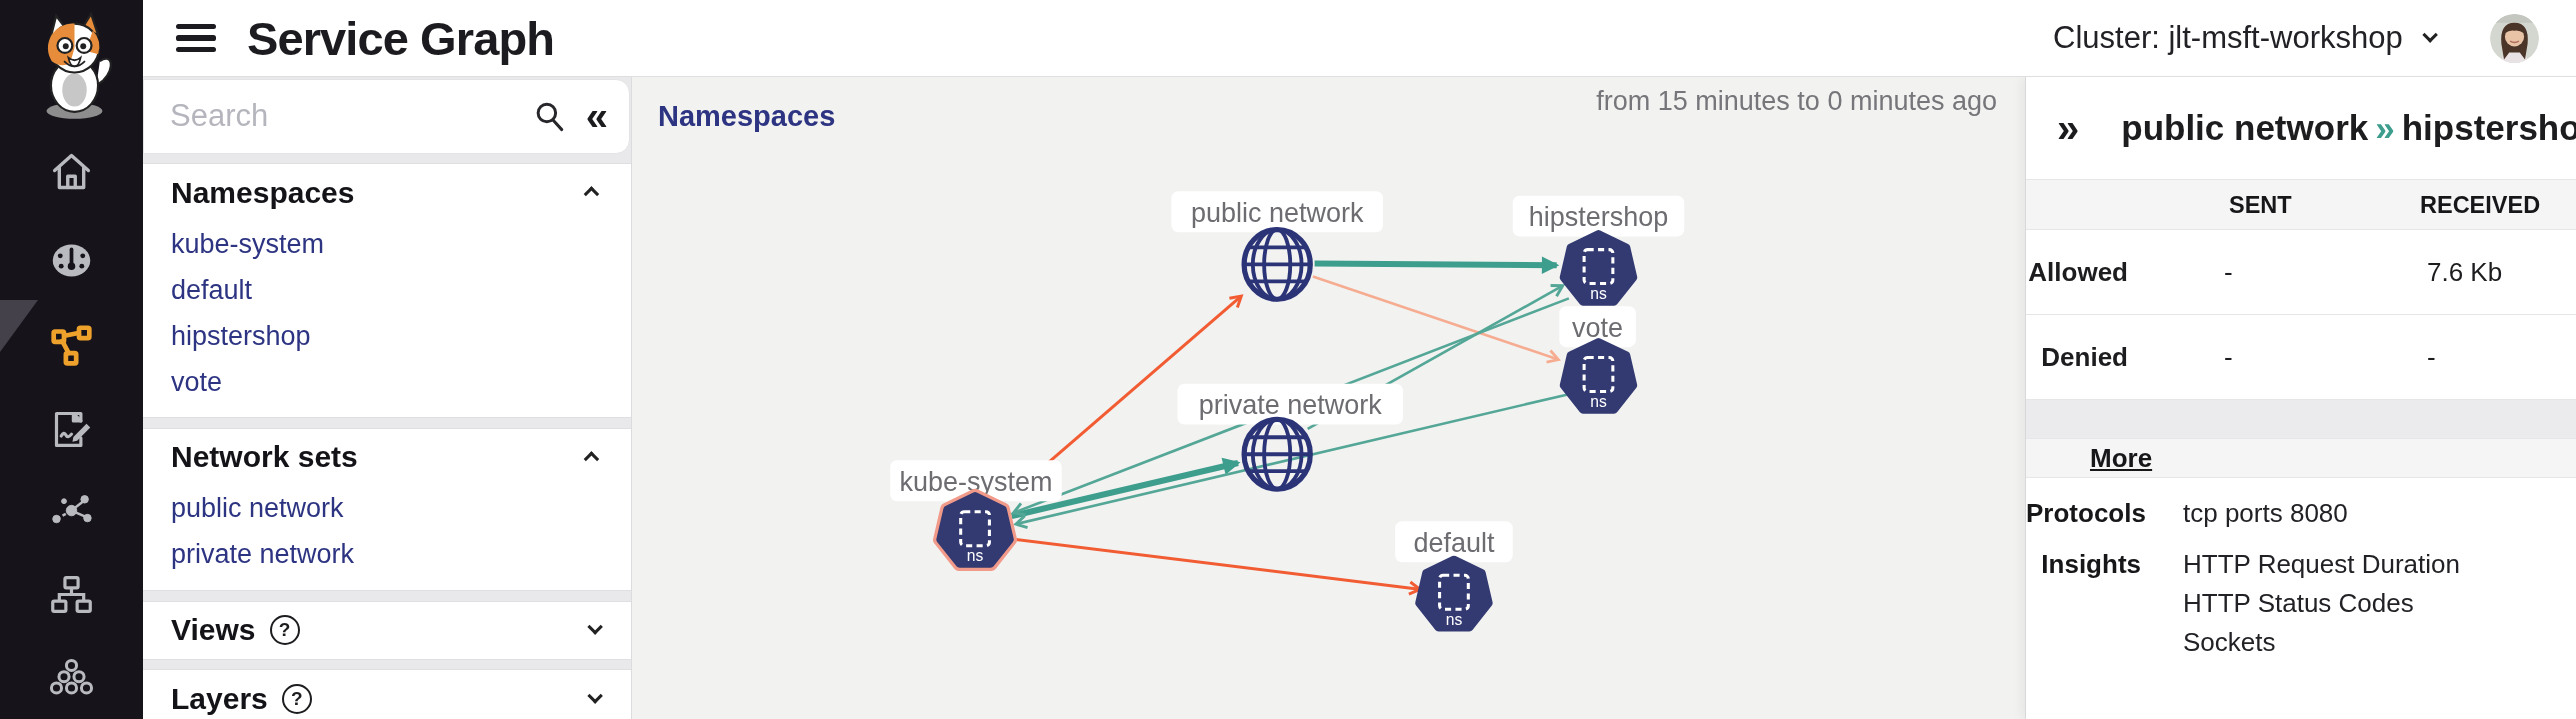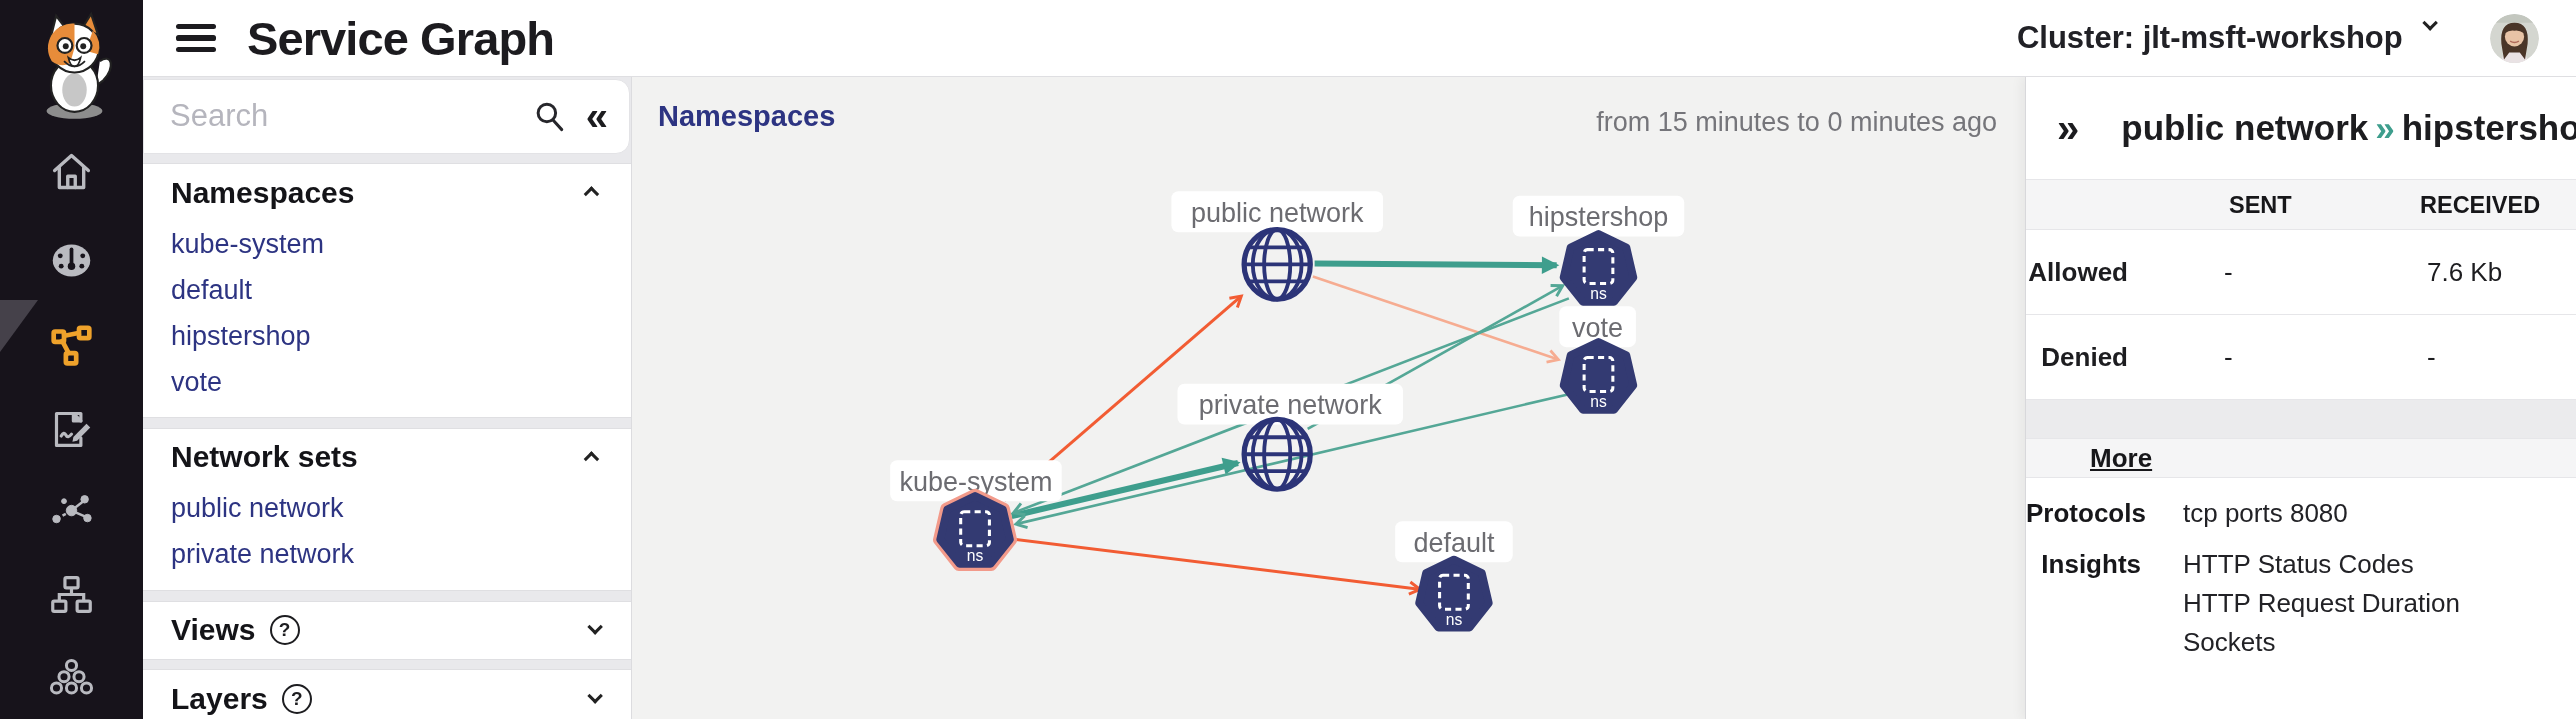--- a/index.html
+++ b/index.html
@@ -15,21 +15,21 @@
   .nav-ico svg { width:45px; height:45px; }
   .wedge { position:absolute; left:0; top:300px; width:0; height:0;
     border-left:38px solid #45414a; border-bottom:52px solid transparent; }
   
   .topbar { position:absolute; left:143px; top:0; width:2433px; height:77px; background:#ffffff;
     border-bottom:0.9px solid #dfdfe2; display:flex; align-items:center; z-index:20; }
   .burger { margin-left:33px; width:40px; cursor:pointer; }
   .burger div { height:5.2px; background:#1c1b1f; border-radius:2.6px; margin:6.1px 0; }
   .app-title { margin-left:31px; font-size:47px; font-weight:bold; letter-spacing:-0.9px; color:#1c1b1f; }
   .top-spacer { flex:1; }
-  .cluster { display:flex; align-items:flex-start; font-size:31px; color:#212126; cursor:pointer;font-weight:bold; }
+  .cluster { display:flex; align-items:center; font-size:31px; color:#212126; cursor:pointer; }
   .chev { display:inline-block; width:11.3px; height:11.3px; border-right:3.5px solid #222; border-bottom:3.5px solid #222; }
   .chev.down { transform:rotate(45deg) translateY(-3.5px); }
   .chev.up   { transform:rotate(-135deg) translateY(-1.7px); }
   .cluster .chev { margin-left:19px; }
   .avatar { width:49px; height:49px; border-radius:50%; overflow:hidden; margin:0 37px 0 57px; cursor:pointer; flex:none; }
   
   .left-panel { position:absolute; left:143px; top:77px; width:488px; height:643px; background:#e9e9ec; z-index:10; }
   .card { background:#fff; border-top:0.9px solid #dfdfe2; border-bottom:0.9px solid #dfdfe2; }
   .search-card { position:absolute; left:0; top:1.7px; right:0.9px; height:75px; border-radius:0 14px 14px 0;
     border:0.9px solid #e3e3e6; display:flex; align-items:center; padding:0 21px 0 26px; background:#fff; }
@@ -42,21 +42,21 @@
   .sec-header { height:57px; display:flex; align-items:center; padding:0 33px 0 28px; cursor:pointer; }
   .sec-label { font-size:30px; font-weight:bold; color:#141418; }
   .sec-header .chev { margin-left:auto; border-color:#222; }
   .help { width:30px; height:30px; border:2.6px solid #1d1d20; border-radius:50%; font-size:19px; font-weight:bold;
     display:inline-flex; align-items:center; justify-content:center; margin-left:14px; color:#1d1d20; cursor:pointer; }
   .sec-item { height:46px; display:flex; align-items:center; padding-left:28px; font-size:27px; color:#2d3482; cursor:pointer; }
   
   .canvas { position:absolute; left:631px; top:77px; width:1394px; height:643px; background:#f2f2f1;
     border-left:0.9px solid #dcdcdf; }
   .canvas-label { position:absolute; left:26px; top:22.6px; font-size:29px; font-weight:bold; color:#2d3482; cursor:pointer; }
-  .time-range { position:absolute; right:28px; top:30px; font-size:27px; color:#75757a;margin-left:7px; }
+  .time-range { position:absolute; right:28px; top:9px; font-size:27px; color:#75757a;margin-left:7px; }
   #graph-svg { position:absolute; left:0; top:0; width:1394px; height:643px; }
   
   .right-panel { position:absolute; left:2025px; top:77px; width:551px; height:643px; background:#fff;
     border-left:0.9px solid #d8d8db; box-shadow:-4.4px 0 10.5px rgba(0,0,0,0.05); z-index:10; }
   .rp-header { height:102px; display:flex; align-items:center; padding-left:31px; }
   .collapse-r { font-size:40px; font-weight:bold; color:#1c1c1f; cursor:pointer; line-height:1; }
   .rp-title { margin-left:42px; font-size:35px; font-weight:600; color:#1d1d20; white-space:nowrap; }
   .rp-sep { color:#3e9e8d; margin:0 7px; font-weight:bold; }
   .rp-thead { height:51px; background:#f5f5f6; border-top:0.9px solid #e6e6e9; border-bottom:0.9px solid #e6e6e9; position:relative; }
   .rp-thead span { position:absolute; top:50%; transform:translateY(-50%); font-size:23.5px; font-weight:bold; color:#17171a; }
@@ -372,20 +372,20 @@
   <div class="rp-details" id="details">
       <div class="det-block">
         <div class="det-lbl">Protocols</div>
     <div class="det-vals">
           <div>tcp ports 8080</div>
         </div>
       </div>
       <div class="det-block ins">
         <div class="det-lbl">Insights</div>
     <div class="det-vals">
+          <div>HTTP Request Duration</div>
           <div>HTTP Status Codes</div>
-          <div>HTTP Request Duration</div>
           <div>Sockets</div>
         </div>
       </div>
     </div>
 </section>
 
 
 </body></html>

